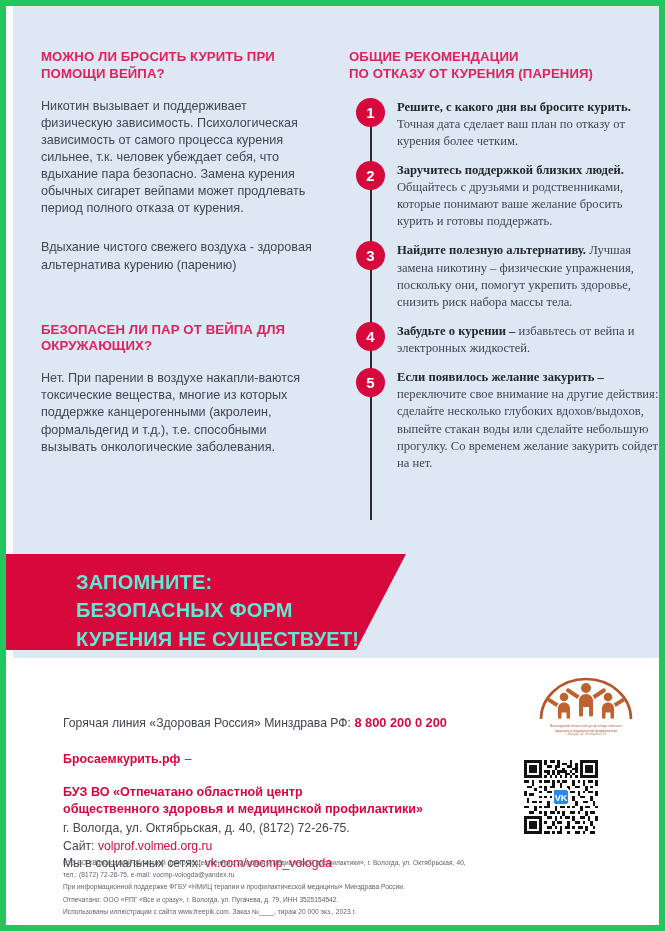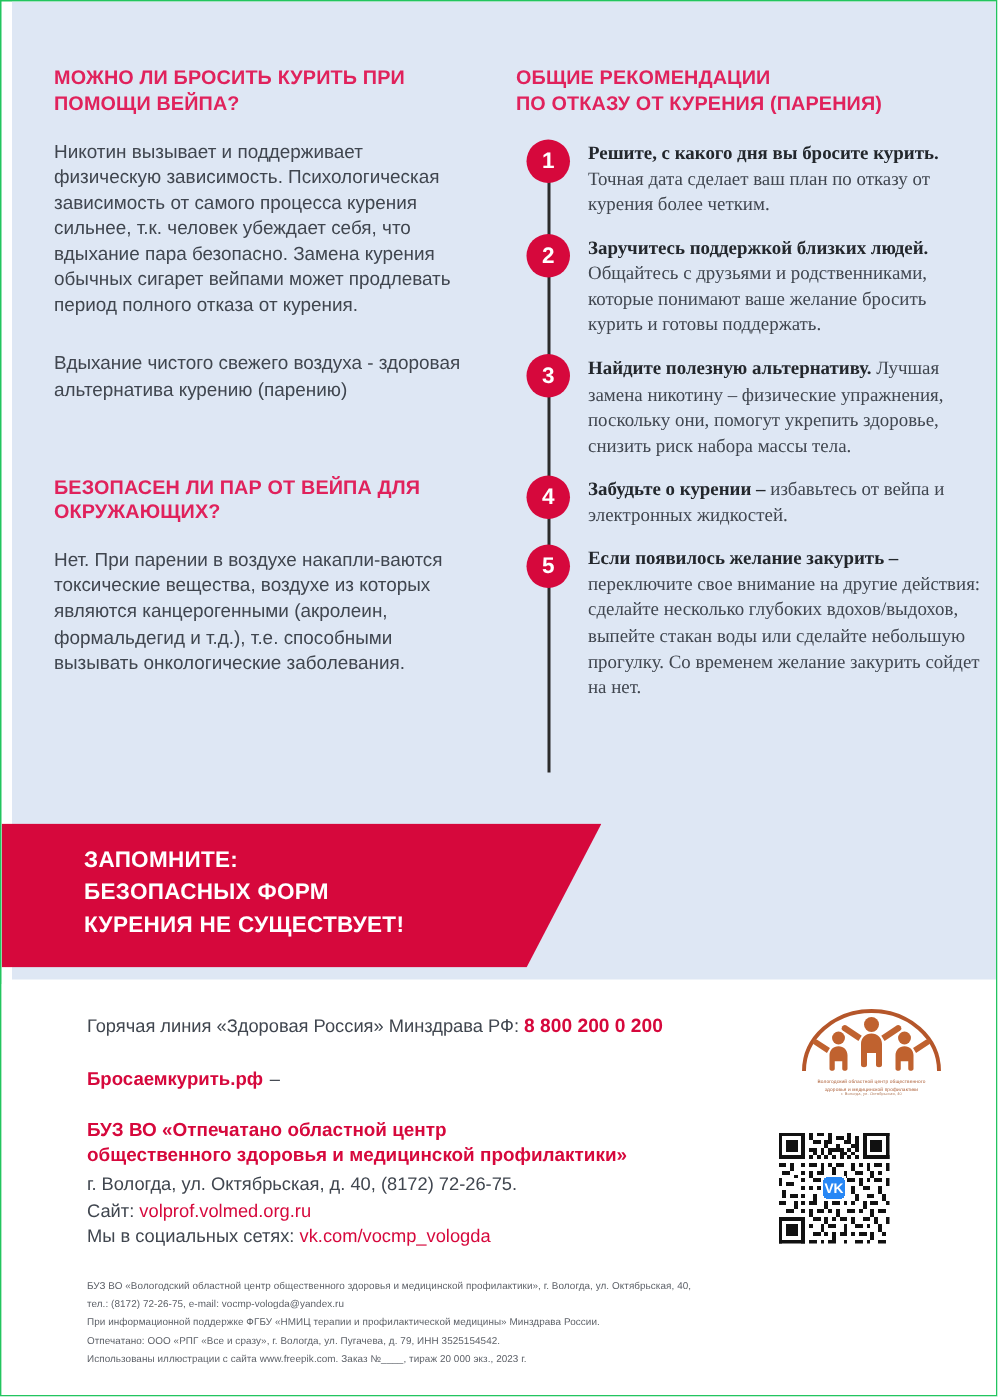--- a/index.html
+++ b/index.html
@@ -11,21 +11,21 @@
   body {
     font-family: "Liberation Sans", "DejaVu Sans", sans-serif;
   }
 
   .page {
     position: relative;
     width: 665px;
     height: 931px;
     box-sizing: border-box;
     background: #ffffff;
-    border: 1px solid #22c55e;
+    border: 6px solid #22c55e;
     overflow: hidden;
   }
 
   
   .blue-panel {
     position: absolute;
     left: 7px;
     top: 0;
     width: 658px;
     height: 652px;
@@ -127,23 +127,23 @@
     position: absolute;
     left: 0;
     top: 548px;
     width: 400px;
     height: 96px;
     background: #d6083c;
     -webkit-clip-path: polygon(0 0, 100% 0, 87.5% 100%, 0 100%);
     clip-path: polygon(0 0, 100% 0, 87.5% 100%, 0 100%);
   }
   .banner-inner {
-    padding: 14px 0 0 55px;
-    color: #ffffff;
-    font-size: 15px;
+    padding: 14px 0 0 70px;
+    color: #5eead4;
+    font-size: 20px;
     font-weight: bold;
     line-height: 1.42;
     letter-spacing: .2px;
   }
 
   
   .contacts {
     position: absolute;
     left: 0;
     top: 655px;
@@ -155,20 +155,21 @@
     position: absolute;
     left: 57px;
     top: 20px;
     width: 450px;
   }
   .line-hotline {
     color: #40464f;
     font-size: 12.2px;
     line-height: 1.3;
     margin-bottom: 15px;
+    margin-top: 34px;
   }
   .line-hotline .phone {
     color: #d6083c;
     font-weight: bold;
     font-size: 12.8px;
   }
   .line-service {
     margin-bottom: 16px;
     line-height: 1.35;
   }
@@ -264,21 +265,21 @@
       <div class="col-left">
 
         <h2 class="qhead">МОЖНО ЛИ БРОСИТЬ КУРИТЬ ПРИ ПОМОЩИ ВЕЙПА?</h2>
 
         <p class="body">Никотин вызывает и поддерживает физическую зависимость. Психологическая зависимость от самого процесса курения сильнее, т.к. человек убеждает себя, что вдыхание пара безопасно. Замена курения обычных сигарет вейпами может продлевать период полного отказа от курения.</p>
 
         <p class="body spaced">Вдыхание чистого свежего воздуха - здоровая альтернатива курению (парению)</p>
 
         <h2 class="qhead second">БЕЗОПАСЕН ЛИ ПАР ОТ ВЕЙПА ДЛЯ ОКРУЖАЮЩИХ?</h2>
 
-        <p class="body tight">Нет. При парении в воздухе накапли-ваются токсические вещества, воздухе из которых являются канцерогенными (акролеин, формальдегид и т.д.), т.е. способными вызывать онкологические заболевания.</p>
+        <p class="body tight">Нет. При парении в воздухе накапли-ваются токсические вещества, многие из которых поддержке канцерогенными (акролеин, формальдегид и т.д.), т.е. способными вызывать онкологические заболевания.</p>
       </div>
 
       <div class="col-right">
 
         <h2 class="qhead">
           <span>ОБЩИЕ РЕКОМЕНДАЦИИ</span><br>
           <span>ПО ОТКАЗУ ОТ КУРЕНИЯ (ПАРЕНИЯ)</span>
         </h2>
 
         <div class="steps">

